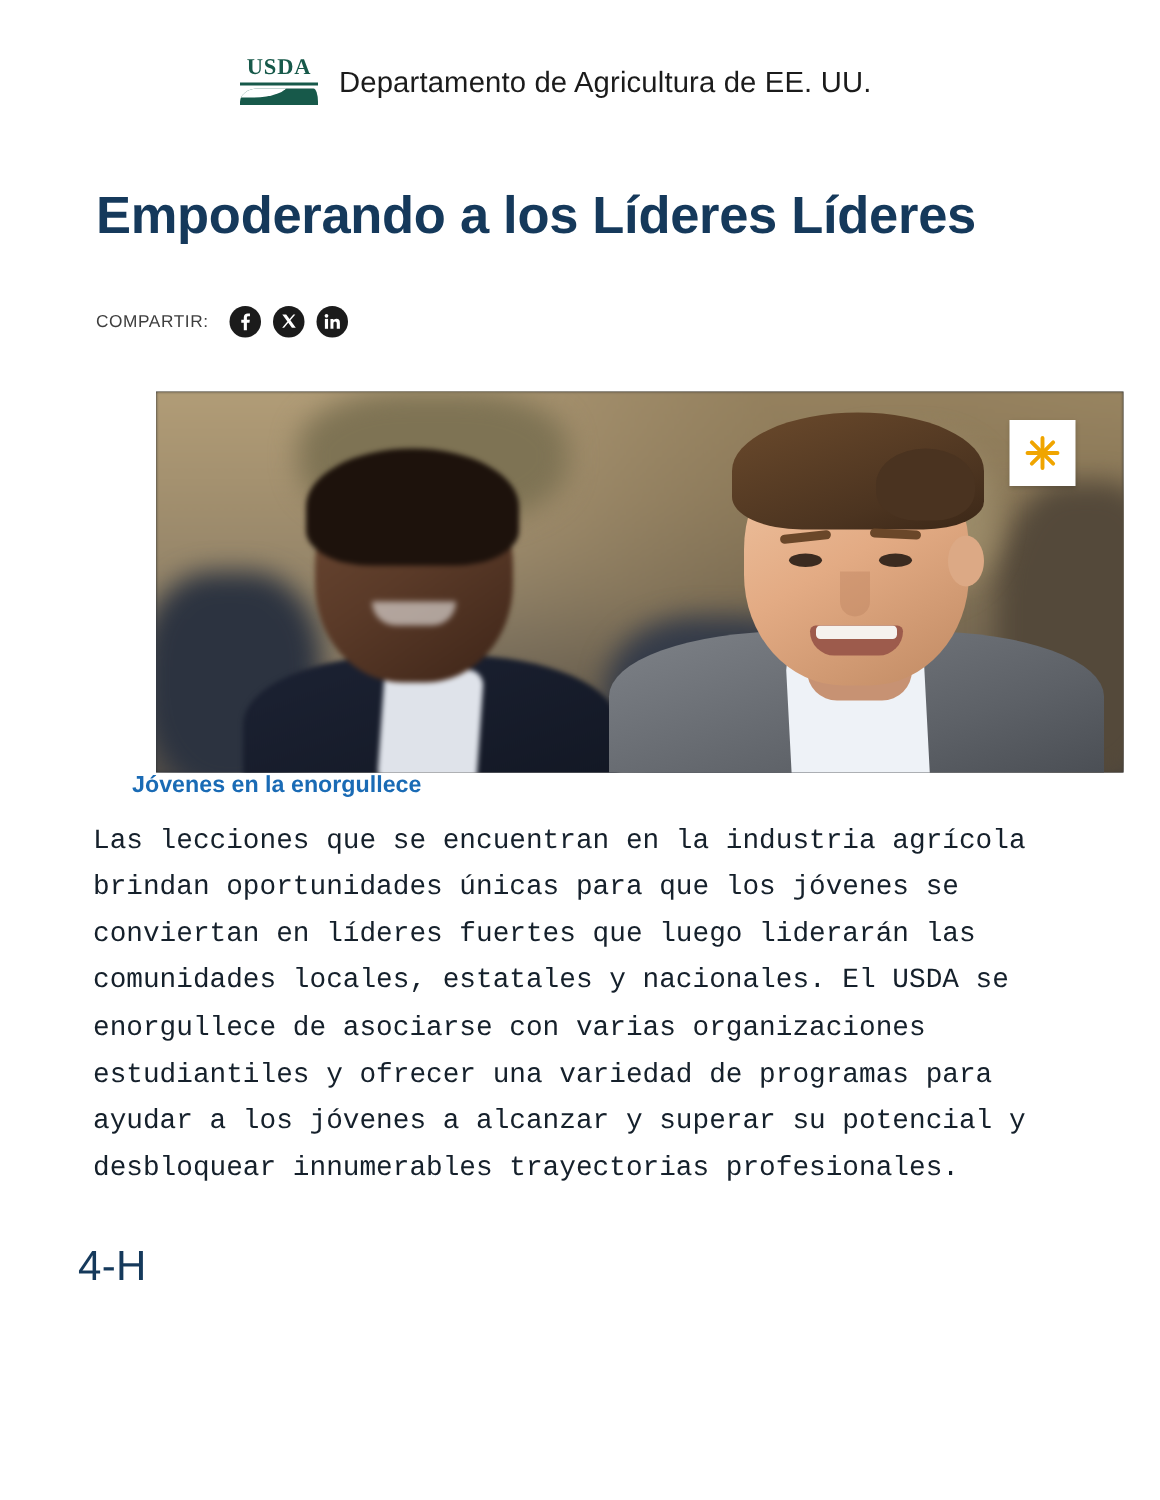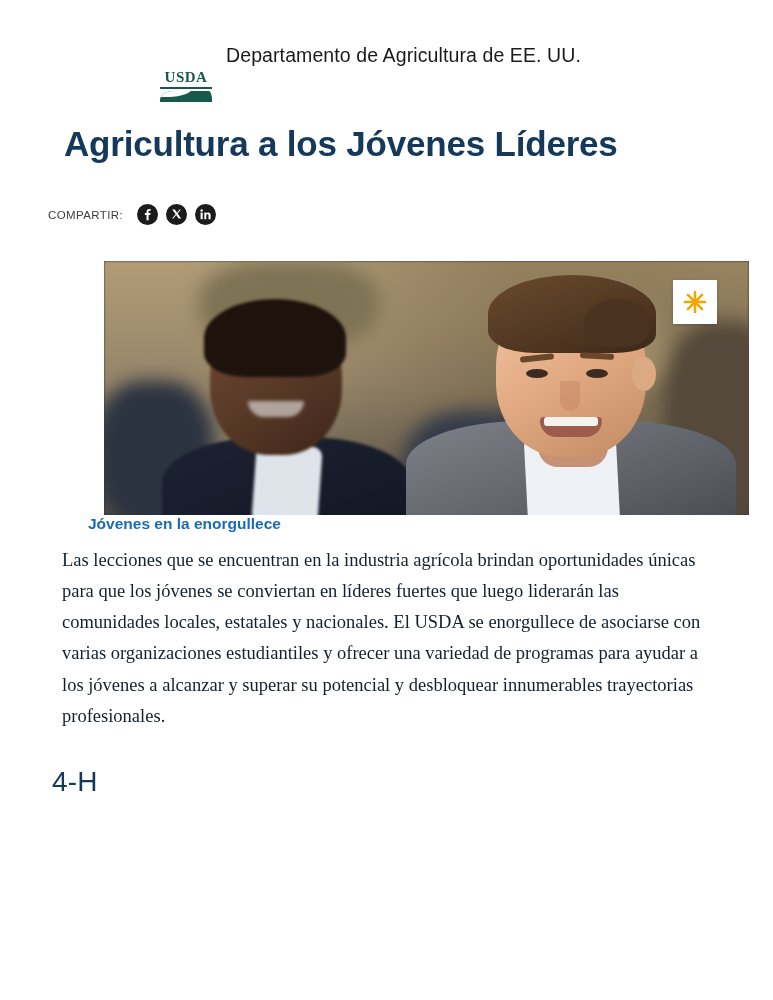--- a/index.html
+++ b/index.html
@@ -31,21 +31,20 @@
     flex: 0 0 auto;
   }
   .usda-logo .usda-word {
     font-family: "Liberation Serif", serif;
     font-weight: bold;
     font-size: 15px;
     letter-spacing: 0.5px;
     color: #17594a;
     line-height: 1;
     text-align: center;
-    margin-top: 32px;
   }
   .usda-logo .usda-rule {
     height: 2px;
     background: #17594a;
     margin: 2px 0 2px 0;
   }
   .usda-logo .usda-swoosh {
     height: 11px;
     background: #17594a;
     border-top-left-radius: 12px 9px;
@@ -81,21 +80,21 @@
     color: #15395b;
     letter-spacing: -0.2px;
   }
 
   
   .share-row {
     display: flex;
     align-items: center;
     gap: 8px;
     margin: 40px 0 0 0;
-    padding: 0 48px;
+    padding: 0 64px;
   }
   .share-label {
     font-size: 11.5px;
     letter-spacing: 0.4px;
     color: #3d3d3d;
     margin-right: 6px;
     text-transform: uppercase;
   }
   .share-btn {
     width: 21px;
@@ -351,21 +350,21 @@
     margin: 30px 0 0 0;
     padding: 0 64px 0 88px;
     font-size: 15.5px;
     font-weight: bold;
     color: #1a6bb5;
     cursor: pointer;
   }
   .body-copy {
     margin: 12px 0 0 0;
     padding: 0 62px;
-    font-family: Liberation Serif, serif;
+    font-family: Liberation Mono, monospace;
     font-size: 18.5px;
     line-height: 1.68;
     color: #15202b;
   }
   .subhead {
     margin: 34px 0 0 0;
     padding: 0 52px;
     font-size: 28px;
     font-weight: normal;
     color: #15395b;
@@ -381,21 +380,21 @@
 <header class="masthead">
   <div class="usda-logo">
     <div class="usda-word">USDA</div>
     <div class="usda-rule"></div>
     <div class="usda-swoosh"></div>
   </div>
   <div class="agency-name">Departamento de Agricultura de EE. UU.</div>
 </header>
 
 
-<h1 class="page-title">Agricultura a los Jóvenes Líderes</h1>
+<h1 class="page-title">Empoderando a los Líderes Líderes</h1>
 
 
 <div class="share-row">
   <span class="share-label">COMPARTIR:</span>
 
   <span class="share-btn">
     <svg width="21" height="21" viewBox="0 0 21 21">
       <path d="M11.6 16.2v-5.1h1.7l0.26-2h-1.96V7.83c0-0.58 0.16-0.97 0.99-0.97h1.05V5.08c-0.18-0.02-0.81-0.08-1.54-0.08-1.52 0-2.57 0.93-2.57 2.64v1.46H7.84v2h1.69v5.1z" fill="#ffffff"></path>
     </svg>
   </span>

